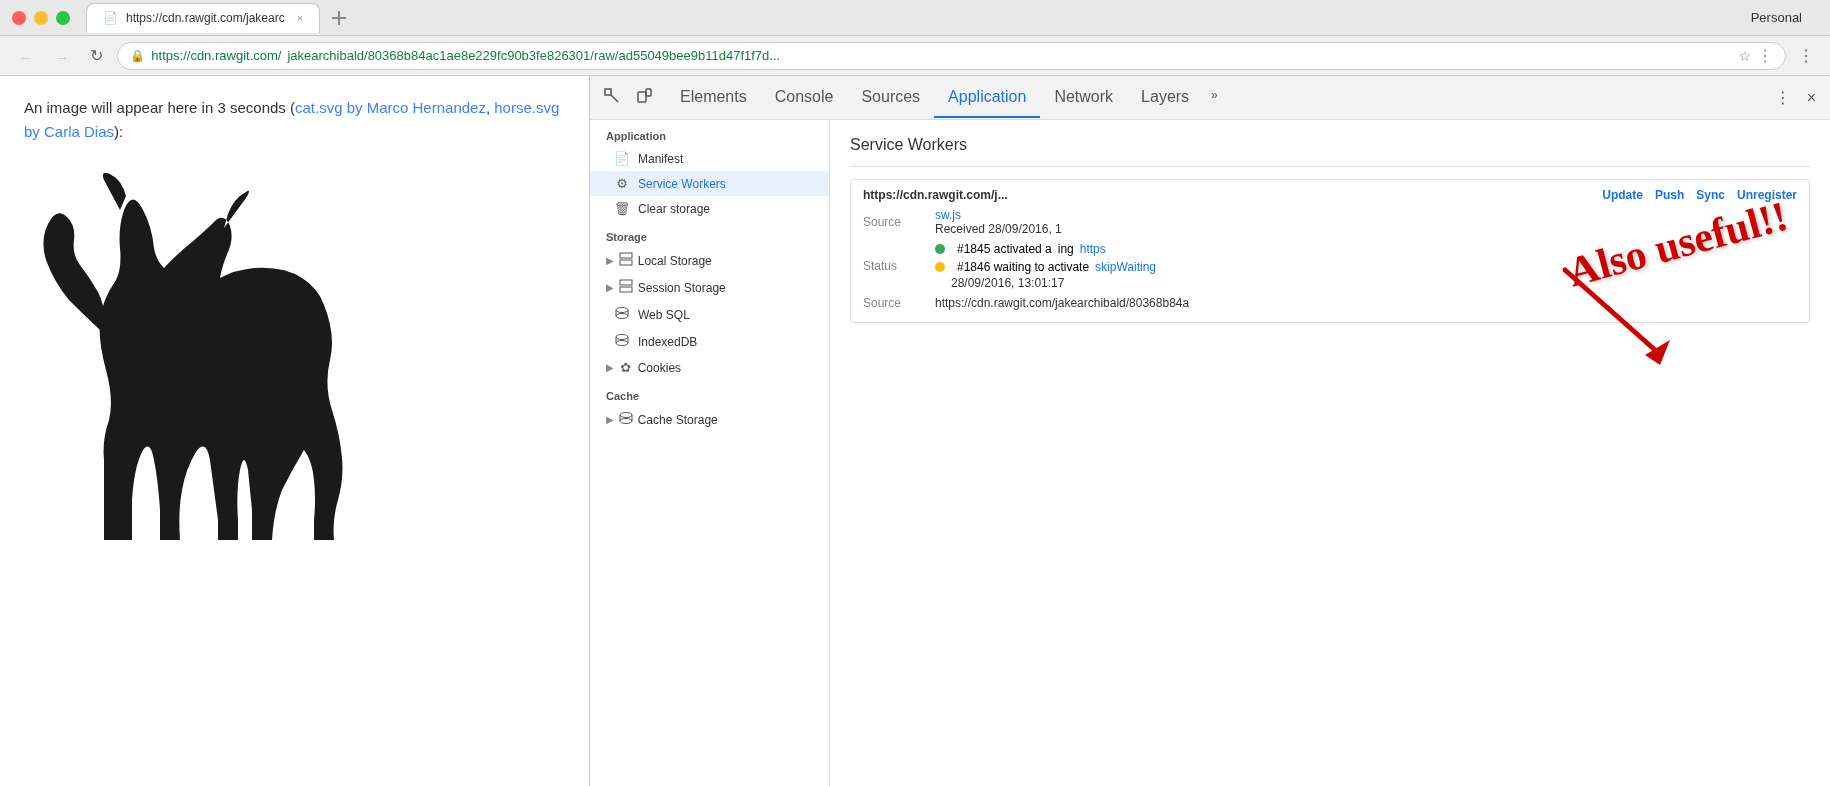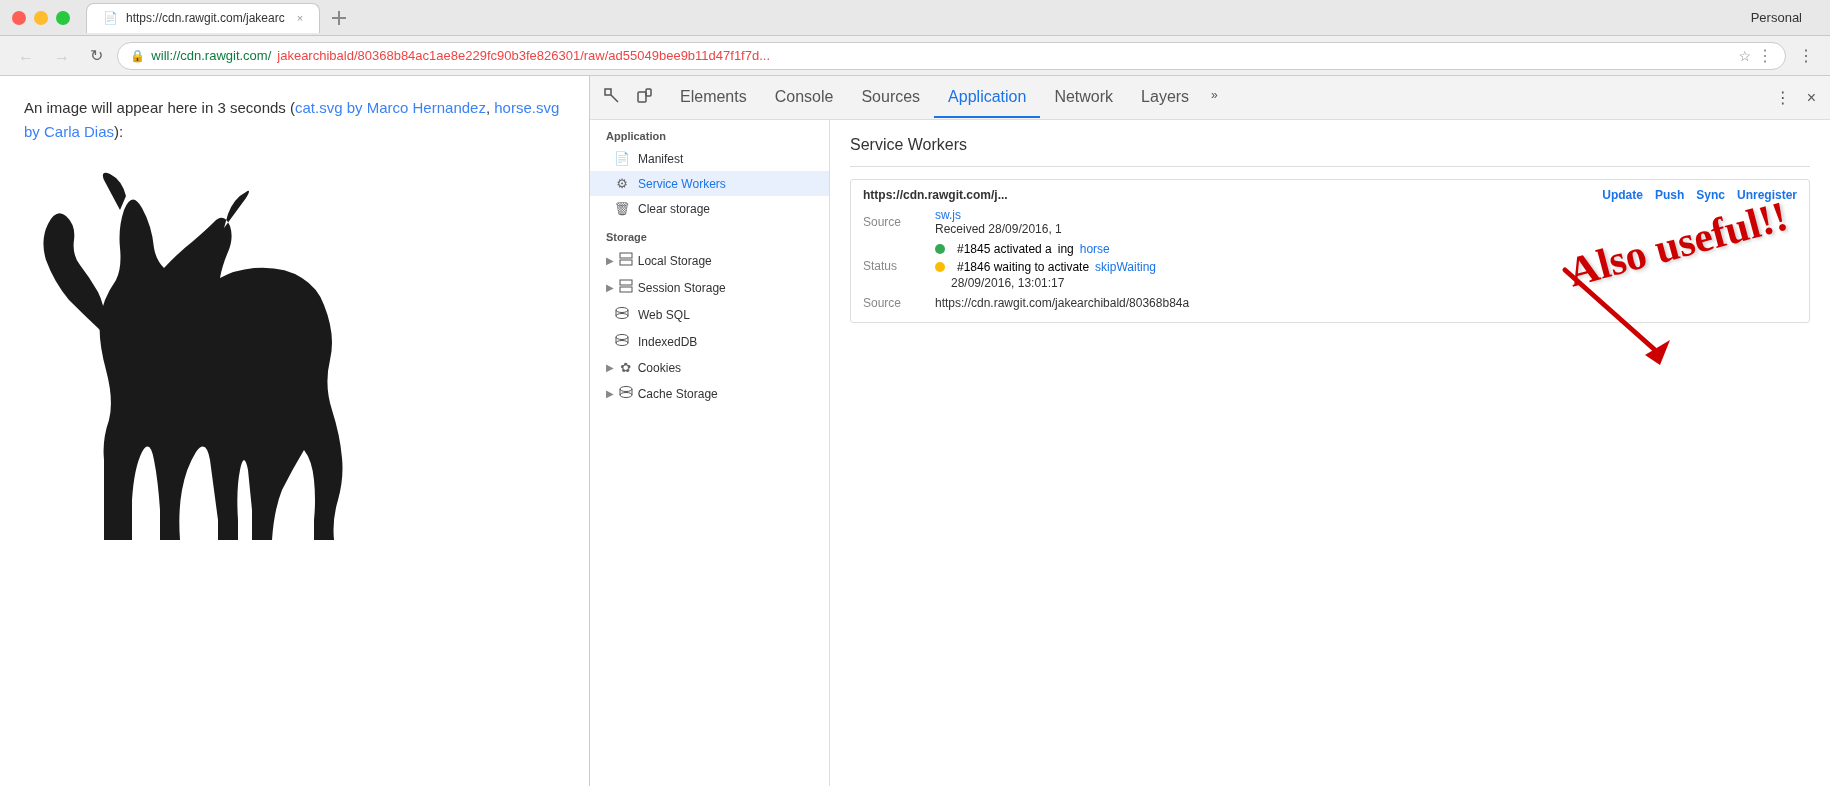--- a/index.html
+++ b/index.html
@@ -64,21 +64,21 @@
       border-radius: 20px;
       height: 28px;
       display: flex;
       align-items: center;
       padding: 0 12px;
       font-size: 13px;
       gap: 6px;
     }
     .url-secure { color: #0a7c3e; font-size: 12px; }
     .url-text { color: #0a7c3e; font-size: 13px; }
-    .url-text-grey { color: #ef4444; font-size: 13px; }
+    .url-text-grey { color: #15803d; font-size: 13px; }
     .url-star { margin-left: auto; color: #888; font-size: 14px; }
     .url-menu { color: #888; font-size: 16px; }
     .toolbar-icons { display: flex; gap: 4px; }
     .toolbar-icon { background: none; border: none; cursor: pointer; font-size: 16px; color: #666; padding: 4px; border-radius: 50%; }
 
     
     .main-content {
       display: flex;
       height: calc(786px - 36px - 40px);
     }
@@ -307,21 +307,21 @@
     <div class="profile-area">Personal</div>
   </div>
 </div>
 
 <div class="address-bar">
   <button class="nav-btn disabled">←</button>
   <button class="nav-btn disabled">→</button>
   <button class="nav-btn">↻</button>
   <div class="url-bar">
     <span class="url-secure">🔒</span>
-    <span class="url-text">will://cdn.rawgit.com/</span>
+    <span class="url-text">https://cdn.rawgit.com/</span>
     <span class="url-text-grey">jakearchibald/80368b84ac1ae8e229fc90b3fe826301/raw/ad55049bee9b11d47f1f7d...</span>
     <span class="url-star">☆</span>
     <span class="url-menu">⋮</span>
   </div>
   <div class="toolbar-icons">
     <button class="toolbar-icon">⋮</button>
   </div>
 </div>
 
 <div class="main-content">
@@ -516,20 +516,21 @@
               </svg>
           </span>
           <span>IndexedDB</span>
         </div>
         <div class="sidebar-item-with-arrow">
           <span class="sidebar-expand">▶</span>
           <span class="sidebar-item-icon">✿</span>
           <span>Cookies</span>
         </div>
 
+        <div class="sidebar-section-header">Cache</div>
         <div class="sidebar-item-with-arrow">
           <span class="sidebar-expand">▶</span>
           <span class="sidebar-item-icon">
             <svg width="14" height="14" viewBox="0 0 14 14">
                 <ellipse cx="7" cy="4" rx="6" ry="2.5" fill="none" stroke="#555" stroke-width="1"></ellipse>
                 <line x1="1" y1="4" x2="1" y2="10" stroke="#555" stroke-width="1"></line>
                 <line x1="13" y1="4" x2="13" y2="10" stroke="#555" stroke-width="1"></line>
                 <ellipse cx="7" cy="10" rx="6" ry="2.5" fill="none" stroke="#555" stroke-width="1"></ellipse>
               </svg>
           </span>
@@ -573,21 +574,21 @@
             </div>
           </div>
 
           <div class="sw-row">
             <span class="sw-label">Status</span>
             <div>
               <div style="display:flex;align-items:center;gap:6px;margin-bottom:4px;">
                 <span class="status-indicator status-green"></span>
                 <span class="status-text">#1845 activated a</span>
                 <span class="status-text">ing</span>
-                <a class="sw-action-link">horse</a>
+                <a class="sw-action-link">https</a>
               </div>
               <div style="display:flex;align-items:center;gap:6px;">
                 <span class="status-indicator status-yellow"></span>
                 <span class="status-text">#1846 waiting to activate</span>
                 <a class="sw-action-link">skipWaiting</a>
               </div>
               <div style="margin-left:16px;margin-top:2px;">
                 <span class="sw-value">28/09/2016, 13:01:17</span>
               </div>
             </div>

